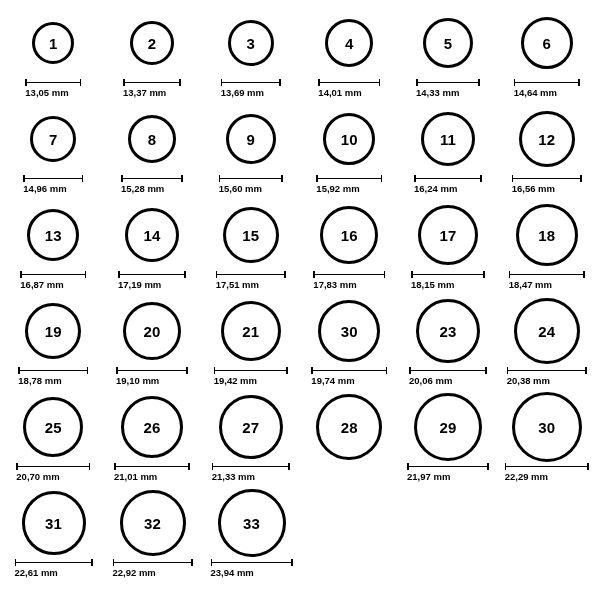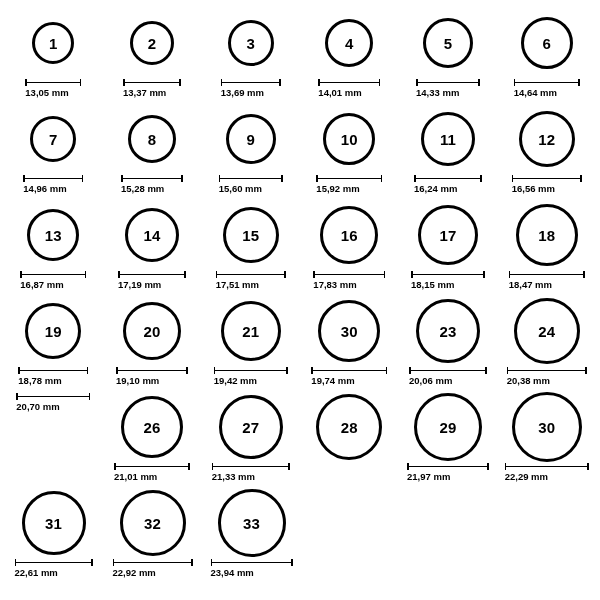--- a/index.html
+++ b/index.html
@@ -458,20 +458,25 @@
             <div class="bar"></div>
             <div class="tick left"></div>
             <div class="tick right"></div>
           </div>
           <div class="mm">20,38 mm</div>
         </div>
       </div>
     </div>
     <div class="row">
       <div class="cell">
+        <div class="ring-wrap">
+          <div class="ring" style="width: 60px; height: 60px;">
+            <span class="ring-label">25</span>
+          </div>
+        </div>
         <div class="measure">
           <div class="caliper" style="width: 74px;">
             <div class="bar"></div>
             <div class="tick left"></div>
             <div class="tick right"></div>
           </div>
           <div class="mm">20,70 mm</div>
         </div>
       </div>
       <div class="cell">

